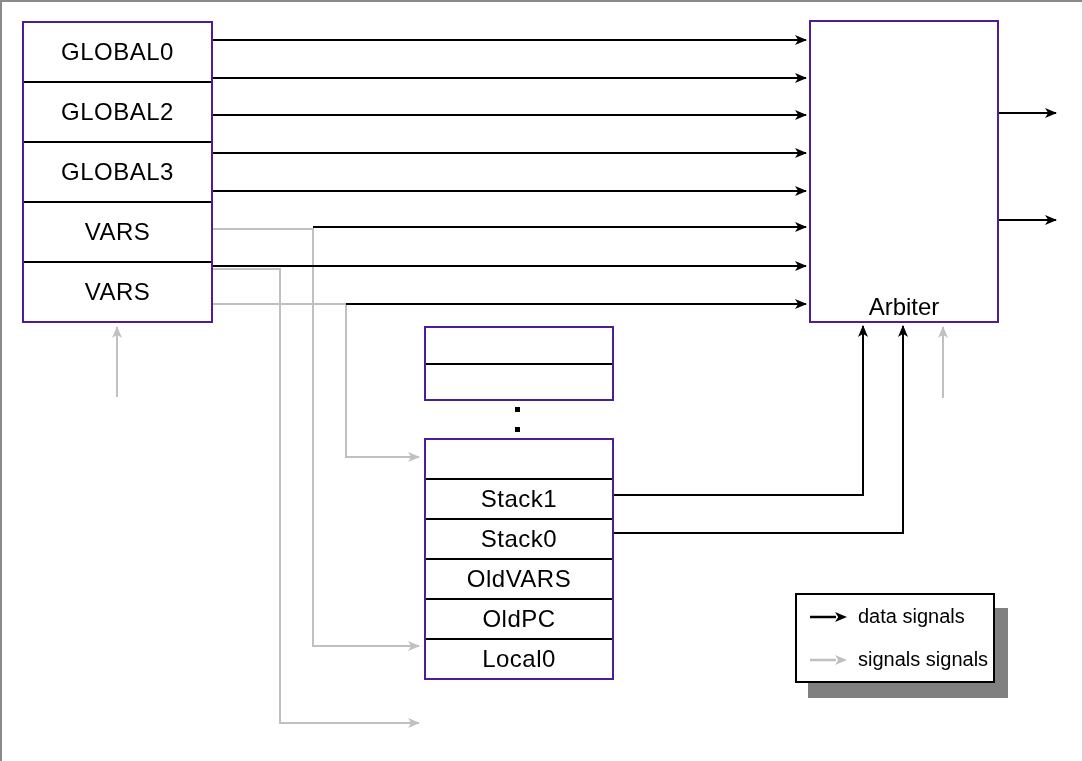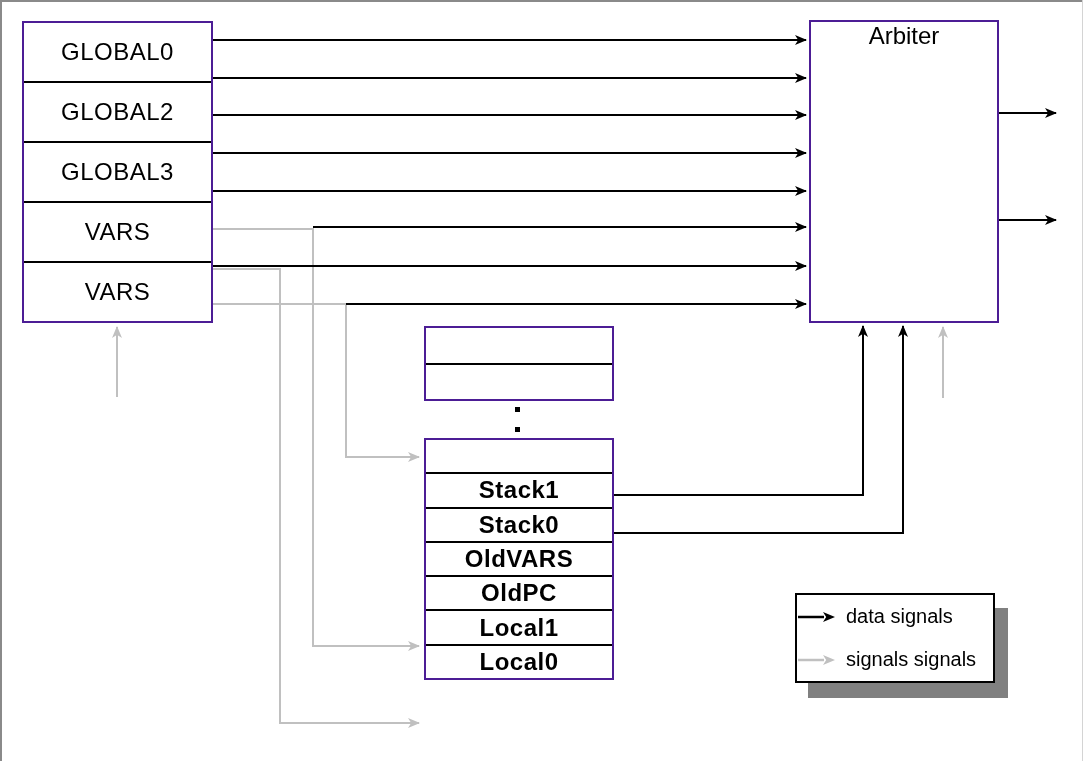--- a/index.html
+++ b/index.html
@@ -25,39 +25,39 @@
   .block .row{
     flex:1;
     display:flex;align-items:center;justify-content:center;
     font-size:24px;
     letter-spacing:0.5px;
     white-space:nowrap;
   }
   .block .row + .row{border-top:2px solid #000;}
 
   #registers{left:22px;top:21px;width:191px;height:302px;}
-  #arbiter{left:809px;top:20px;width:190px;height:303px;align-items:center;justify-content:flex-start;}
+  #arbiter{left:809px;top:20px;width:190px;height:303px;align-items:center;justify-content:flex-end;}
   #arbiter .label{font-size:24px;}
   #stack-top{left:424px;top:326px;width:190px;height:75px;}
-  #stack{left:424px;top:438px;width:190px;height:242px;font-weight:bold;}
+  #stack{left:424px;top:438px;width:190px;height:242px;}
 
   .dot{position:absolute;width:5px;height:5px;background:#000;}
   #dot-upper{left:515px;top:407px;}
   #dot-lower{left:515px;top:427px;}
 
   #wiring{position:absolute;left:0;top:0;width:1083px;height:761px;pointer-events:none;}
   .wire-data{stroke:#000;stroke-width:2;fill:none;}
   .wire-ctl{stroke:#c0c0c0;stroke-width:2;fill:none;}
 
   #legend{
     position:absolute;left:795px;top:593px;width:200px;height:90px;
     background:#fff;border:2px solid #000;box-sizing:border-box;
     box-shadow:13px 15px 0 #808080;
     display:flex;flex-direction:column;justify-content:space-around;
-    padding-left:0;
+    padding-left:12px;
   }
   .legend-row{display:flex;align-items:center;gap:9px;}
   .legend-row .label{font-size:20px;white-space:nowrap;}
 </style>
 </head>
 <body>
 
 <div class="frame">
   <div class="edge-top"></div>
   <div class="edge-left"></div>
@@ -137,23 +137,20 @@
     <div class="row">
         <span>Stack0</span>
       </div>
     <div class="row">
         <span>OldVARS</span>
       </div>
     <div class="row">
         <span>OldPC</span>
       </div>
     <div class="row">
-        <span>Local1</span>
-      </div>
-    <div class="row">
         <span>Local0</span>
       </div>
   </div>
 
   <div id="legend">
     <div class="legend-row">
       <svg width="40" height="12" viewBox="0 0 40 12">
         <line x1="1" y1="6" x2="27" y2="6" stroke="#000" stroke-width="2.5"></line>
         <path d="M26,1 L38,6 L26,11 L29.2,6 Z" fill="#000"></path>
       </svg>

